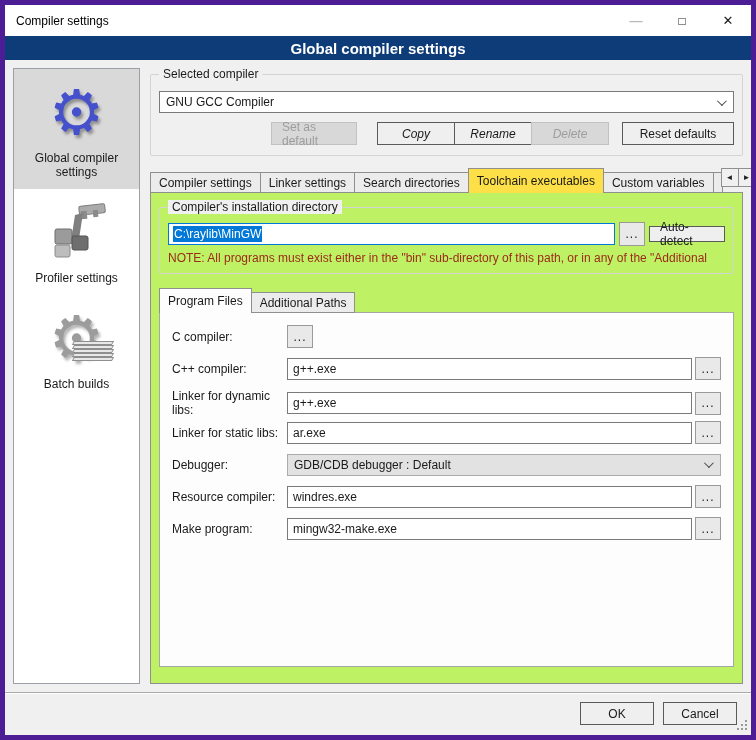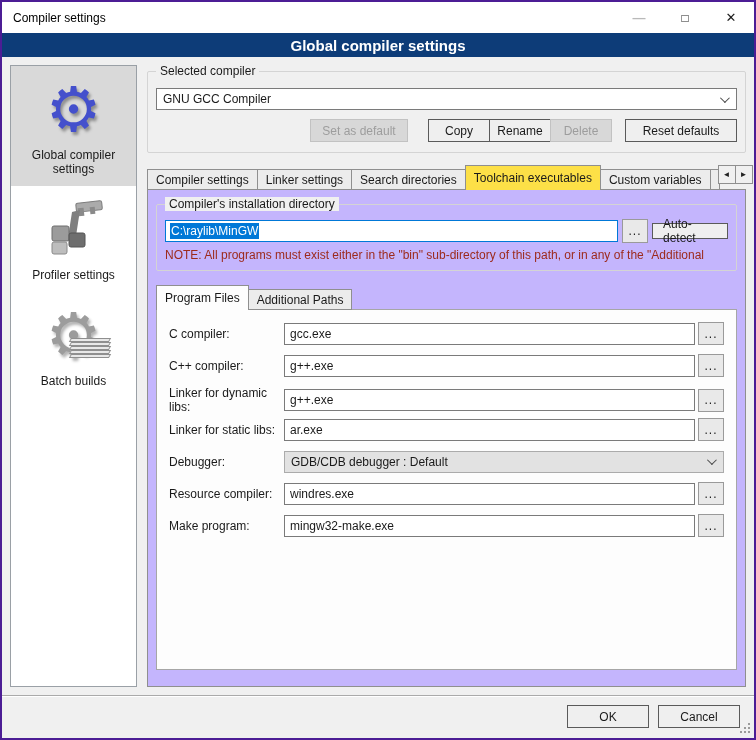--- a/index.html
+++ b/index.html
@@ -1,21 +1,21 @@
 <!DOCTYPE html>
 <html><head>
 <meta charset="utf-8">
 <style>
   * { box-sizing: border-box; margin: 0; padding: 0; }
   html,body { background:#cccccc; }
   body { font-family: "Liberation Sans", sans-serif; font-size:12px; color:#1a1a1a; }
 
   .window {
     position:relative; width:756px; height:740px;
-    background:#f0f0f0; border:2px solid #4c1d95;
+    background:#f0f0f0; border:5px solid #4c1d95;
     display:flex; flex-direction:column; overflow:hidden;
   }
 
   
   .titlebar { height:31px; background:#ffffff; display:flex; align-items:center; flex:0 0 auto; }
   .titlebar-text { padding-left:11px; font-size:12px; color:#000; }
   .caption-buttons { margin-left:auto; display:flex; height:100%; }
   .cap-btn { width:46px; height:100%; display:flex; align-items:center; justify-content:center; font-size:13px; color:#1a1a1a; }
   .cap-btn.min { color:#b9b9b9; font-weight:bold; }
   .cap-btn.max { font-size:12px; }
@@ -53,36 +53,36 @@
   .combo { height:22px; background:#ffffff; border:1px solid #7a7a7a; display:flex; align-items:center; padding-left:6px; }
   .combo .chev { margin-left:auto; margin-right:9px; width:7px; height:7px;
                  border-right:1.6px solid #4a4a4a; border-bottom:1.6px solid #4a4a4a;
                  transform:rotate(45deg) translateY(-2px); }
   .combo.gray { background:#e2e2e2; border-color:#ababab;text-align:center; }
 
   .btn-row { display:flex; justify-content:flex-end; align-items:center; margin-top:9px; }
   .btn { height:23px; background:#efefef; border:1px solid #5a5a5a; display:flex; align-items:center;
          justify-content:center; font-size:12px; padding:0 10px; cursor:default; }
   .btn.disabled { background:#d8d8d8; color:#9d9d9d; border-color:#c2c2c2; }
-  .b-setdef { width:98px; margin-right:20px; }
-  .b-copy, .b-rename, .b-delete { width:62px; margin-right:-1px; }
+  .b-setdef { width:86px; margin-right:20px; }
+  .b-copy, .b-rename, .b-delete { width:78px; margin-right:-1px;font-style:italic; }
   .b-delete { margin-right:13px; }
   .b-reset { width:112px; }
 
   
   .tabstrip { display:flex; align-items:flex-end; height:25px; margin-top:12px; position:relative; z-index:2; flex:0 0 auto; }
   .tab { height:21px; line-height:20px; padding:0 8px; background:#ececec; border:1px solid #8f8f8f;
          margin-right:-1px; white-space:nowrap; cursor:default; }
   .tab.active { height:25px; line-height:25px; background:#fde047; border-bottom:none; position:relative; z-index:3; }
   .tab.clipped { width:36px; padding-right:0; overflow:hidden; }
   .tab-arrows { margin-left:auto; align-self:flex-start; display:flex; }
   .arrow-btn { width:18px; height:19px; border:1px solid #8f8f8f; background:#f0f0f0; margin-left:-1px;
                display:flex; align-items:center; justify-content:center; font-size:8px; color:#222; }
 
-  .tabpage { flex:1 1 auto; border:1px solid #8f8f8f; background:#c4b5fd; margin-top:-1px;
+  .tabpage { flex:1 1 auto; border:1px solid #8f8f8f; background:#bef264; margin-top:-1px;
              padding:14px 8px 16px 8px; display:flex; flex-direction:column; min-height:0; }
 
   .install-group { padding:14px 8px 8px 8px; flex:0 0 auto; }
   .dir-row { display:flex; align-items:center; gap:4px; }
   .fake-input { flex:1 1 auto; height:22px; background:#ffffff; border:1px solid #0078d7;
                 display:flex; align-items:center; padding-left:4px; overflow:hidden; white-space:nowrap; }
   .fake-input .sel { background:#0078d7; color:#ffffff; padding:1px 1px; }
   .browse-btn { width:26px; height:24px; flex:0 0 auto; background:#e9e9e9; border:1px solid #9a9a9a;
                 display:flex; align-items:center; justify-content:center; letter-spacing:1px; }
   .autodetect-btn { width:76px; height:16px; flex:0 0 auto; }
@@ -98,21 +98,21 @@
   .text-input { height:22px; width:100%; border:1px solid #7a7a7a; background:#ffffff; padding:0 5px;
                 font-family:"Liberation Sans", sans-serif; font-size:12px; color:#1a1a1a; }
   .prog-browse { width:26px; height:23px; background:#e9e9e9; border:1px solid #9a9a9a;
                  display:flex; align-items:center; justify-content:center; letter-spacing:1px; }
   .span2 { grid-column:2 / 4; }
 
   
   .separator { height:2px; flex:0 0 auto; background:linear-gradient(#aaaaaa 50%, #ffffff 50%); margin:0; }
   .footer { height:41px; flex:0 0 auto; display:flex; justify-content:flex-end; align-items:flex-start;
             padding:8px 14px 0 0; gap:9px; position:relative; }
-  .footer .btn { width:82px; }
+  .footer .btn { width:74px; }
   .grip { position:absolute; right:3px; bottom:4px; width:12px; height:12px; }
   .grip i { position:absolute; right:1px; bottom:1px; width:2px; height:2px; background:#9a9a9a;
             box-shadow:-4px 0 #9a9a9a, -8px 0 #9a9a9a, 0 -4px #9a9a9a, -4px -4px #9a9a9a, 0 -8px #9a9a9a; }
 </style>
 </head>
 <body>
 
 <div class="window">
 
   <div class="titlebar">
@@ -214,21 +214,20 @@
 
         <div class="tabstrip inner-tabstrip">
           <div class="tab active">Program Files</div>
           <div class="tab">Additional Paths</div>
         </div>
 
         <div class="innerpage">
 
           <div class="prog-row">
             <span class="prog-label">C compiler:</span>
-            <input class="text-input" type="text" value="gcc.exe" style="">
             <div class="prog-browse">...</div>
           </div>
 
           <div class="prog-row">
             <span class="prog-label">C++ compiler:</span>
             <input class="text-input" type="text" value="g++.exe" style="">
             <div class="prog-browse">...</div>
           </div>
 
           <div class="prog-row">

